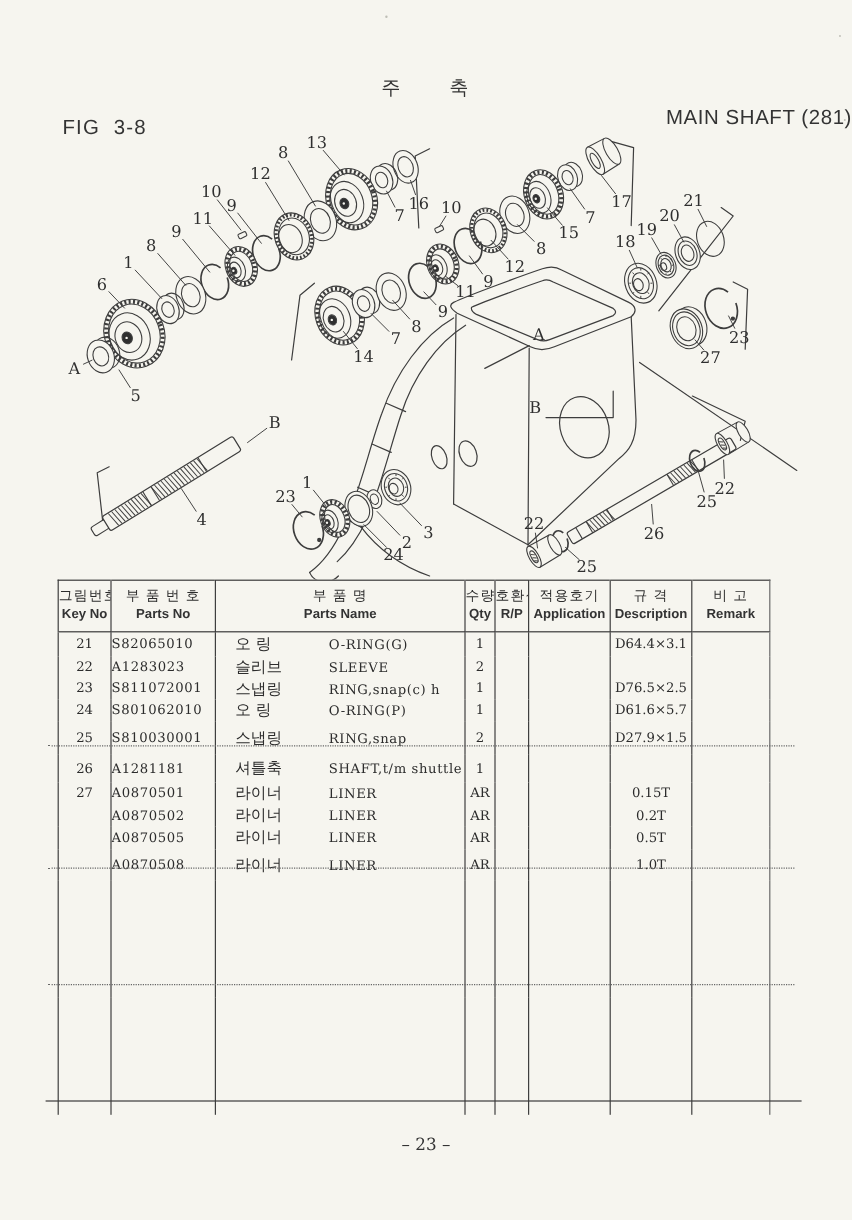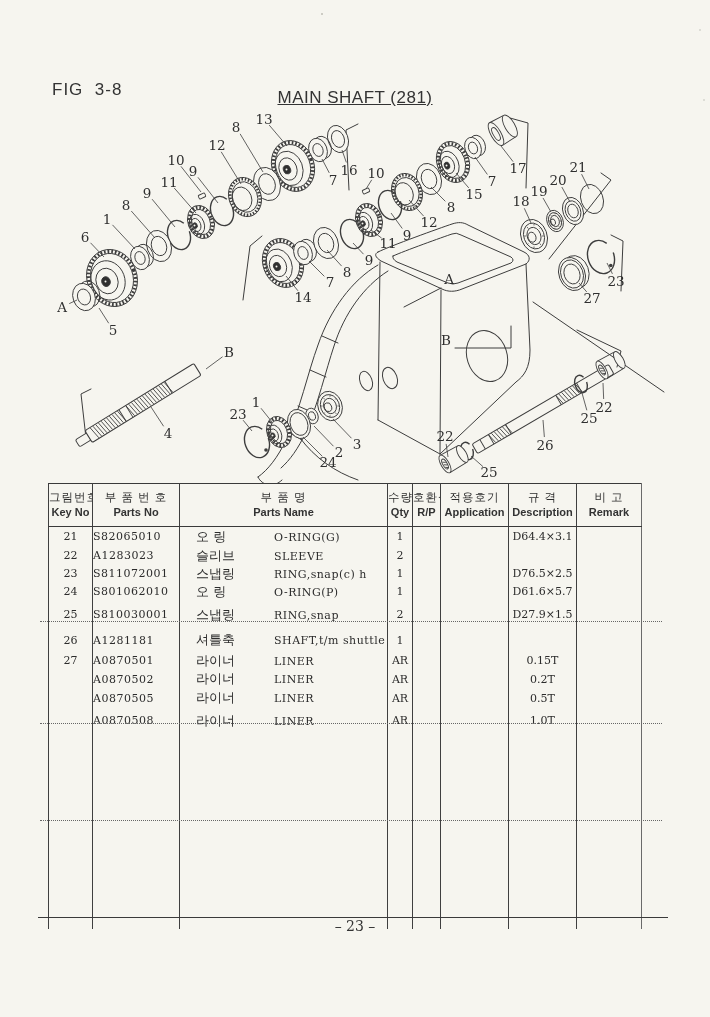--- a/index.html
+++ b/index.html
@@ -1,24 +1,24 @@
 <!DOCTYPE html>
 <html><head>
 <meta charset="utf-8">
 <style>
   html,body{margin:0;padding:0;background:#888;}
   .page{
     position:relative;width:710px;height:1017px;margin:0 auto;
     background:#f6f5ef;overflow:hidden;
     font-family:"Liberation Sans",sans-serif;color:#2e2e2e;
   }
-  .fig-label{position:absolute;left:52px;top:80px;font-size:17px;letter-spacing:1px;color:#333;white-space:pre;}
+  .fig-label{position:absolute;left:52px;top:97px;font-size:17px;letter-spacing:1px;color:#333;white-space:pre;}
   .title-ko{position:absolute;left:0;top:63px;width:710px;text-align:center;font-size:16px;color:#333;white-space:pre;letter-spacing:2px;}
-  .title-en{position:absolute;left:0;top:88px;width:710px;text-align:center;font-size:17px;color:#333;letter-spacing:0.5px;text-decoration:underline;}
-  .page-number{position:absolute;left:0;top:918px;width:710px;text-align:center;font-size:14px;font-family:"DejaVu Serif",serif;color:#333;}
+  .title-en{position:absolute;left:0;top:88px;width:710px;text-align:right;font-size:17px;color:#333;letter-spacing:0.5px;}
+  .page-number{position:absolute;left:0;top:946px;width:710px;text-align:center;font-size:14px;font-family:"DejaVu Serif",serif;color:#333;}
   #diagram{position:absolute;left:0;top:0;}
   
   .table-wrap{position:absolute;left:48px;top:483px;width:593px;height:435px;}
   table.parts{
     border-collapse:collapse;table-layout:fixed;width:593px;
     border-left:1px solid #3f3f3f;border-right:1px solid #6a6a6a;border-top:1.5px solid #3a3a3a;
     font-family:"DejaVu Serif",serif;font-size:11px;color:#2c2c2c;
   }
   table.parts td, table.parts th{border-right:1px solid #3f3f3f;padding:0;overflow:hidden;white-space:nowrap;}
   table.parts td:last-child, table.parts th:last-child{border-right:none;}
@@ -36,20 +36,21 @@
   td.c-qty,td.c-rp,td.c-app,td.c-desc,td.c-rem{text-align:center;}
   .dotted-sep{position:absolute;left:-8px;width:622px;border-top:1px dotted #666;height:0;}
   .bottom-line{position:absolute;left:-10px;top:434px;width:630px;border-top:1.5px solid #3a3a3a;height:0;}
 </style>
 </head>
 <body>
 
 <div class="page">
 
   <div class="fig-label">FIG  3-8</div>
+  <div class="title-ko">주      축</div>
   <div class="title-en">MAIN SHAFT (281)</div>
 
   <svg id="diagram" width="710" height="483" viewBox="0 0 710 483" xmlns="http://www.w3.org/2000/svg">
     <g id="dg-static" fill="none" stroke="#3d3d3d" stroke-width="1" stroke-linecap="round" stroke-linejoin="round">
 
       <g>
         <path d="M378,252 C390,246 440,228 452,224 C458,222 463,222 468,225 L524,252 C530,255 531,260 526,264 L462,289 C455,292 448,292 442,289 L381,261 C375,257 374,254 378,252 Z"></path>
         <path d="M393,256 C404,251 443,237 452,234 Q456,232 461,235 L511,257 Q515,260 511,263 L458,283 Q453,285 448,283 L397,262 Q392,259 393,256 Z"></path>
         <path d="M380,262 L378,420"></path>
         <path d="M378,420 L440,454"></path>

